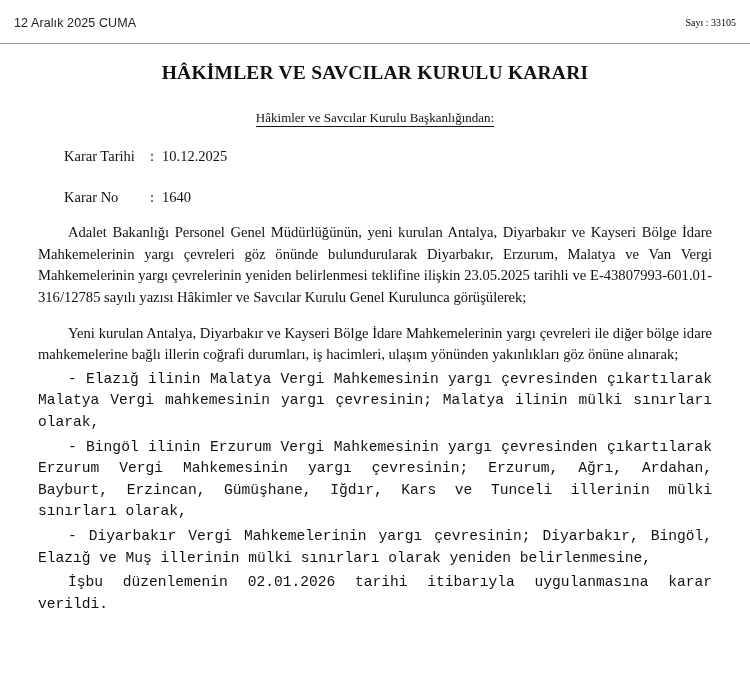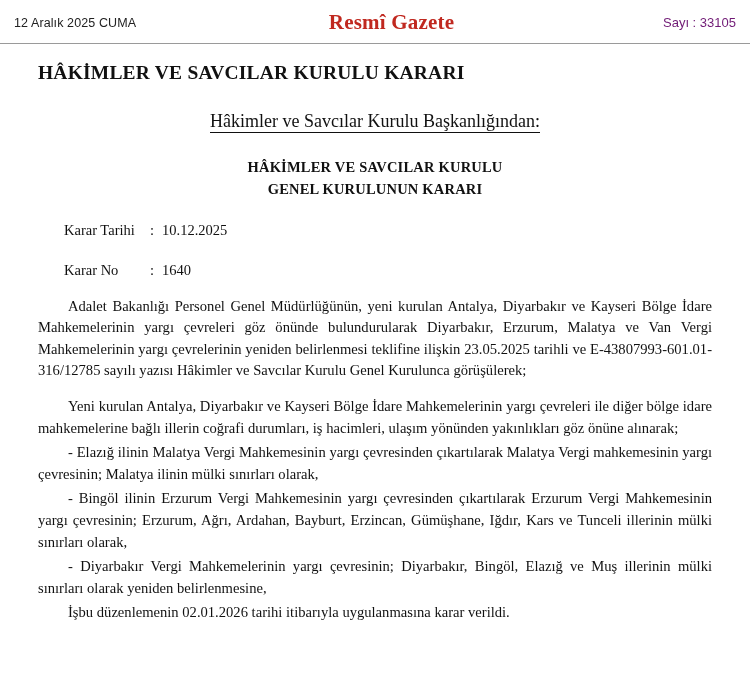--- a/index.html
+++ b/index.html
@@ -38,41 +38,41 @@
   }
   .masthead .gazette-title {
     font-family: "Liberation Serif", serif;
     font-weight: bold;
     font-size: 21px;
     color: #c0281f;
     letter-spacing: 0.2px;
     margin-left: -16px;
   }
   .masthead .issue {
-    font-family: Liberation Sans, sans-serif;
-    font-size: 13px;
-    color: #701a75;
+    font-family: Liberation Serif, serif;
+    font-size: 10px;
+    color: #000000;
     white-space: nowrap;
   }
   
   .content {
     padding: 0 38px 10px 38px;
     box-sizing: border-box;
   }
   .doc-title {
-    text-align: left;
+    text-align: center;
     font-weight: bold;
     font-size: 19.5px;
     letter-spacing: 0.2px;
     margin: 17px 0 0 0;
     line-height: 1.2;
   }
   .authority {
     text-align: center;
-    font-size: 18px;
+    font-size: 13px;
     margin: 26px 0 0 0;
     line-height: 1.3;
   }
   .authority span {
     border-bottom: 1px solid #111;
     padding-bottom: 1px;
   }
   .decision-heading {
     text-align: center;
     font-weight: bold;
@@ -101,48 +101,44 @@
   p.para {
     font-size: 14.6px;
     line-height: 1.48;
     text-align: justify;
     margin: 14px 0 0 0;
     text-indent: 30px;
     hyphens: none;
   }
   p.para.tight {
     margin-top: 3px;
+    font-family: Liberation Mono, monospace;
   }
   .first-para {
     margin-top: 20px;
   }
 </style>
 </head>
 <body>
 
 <div class="page">
 
   <div class="masthead">
     <div class="date">12 Aralık 2025 CUMA</div>
-    <div class="gazette-title">Resmî Gazete</div>
     <div class="issue">Sayı : 33105</div>
   </div>
 
   <div class="content">
 
     <h1 class="doc-title">HÂKİMLER VE SAVCILAR KURULU KARARI</h1>
 
     <div class="authority">
       <span>Hâkimler ve Savcılar Kurulu Başkanlığından:</span>
     </div>
 
-    <div class="decision-heading">
-      <div>HÂKİMLER VE SAVCILAR KURULU</div>
-      <div>GENEL KURULUNUN KARARI</div>
-    </div>
 
     <div class="meta">
       <div class="meta-row">
         <span class="meta-label">Karar Tarihi</span>
         <span class="meta-sep">:</span>
         <span>10.12.2025</span>
       </div>
       <div class="meta-row">
         <span class="meta-label">Karar No</span>
         <span class="meta-sep">:</span>

